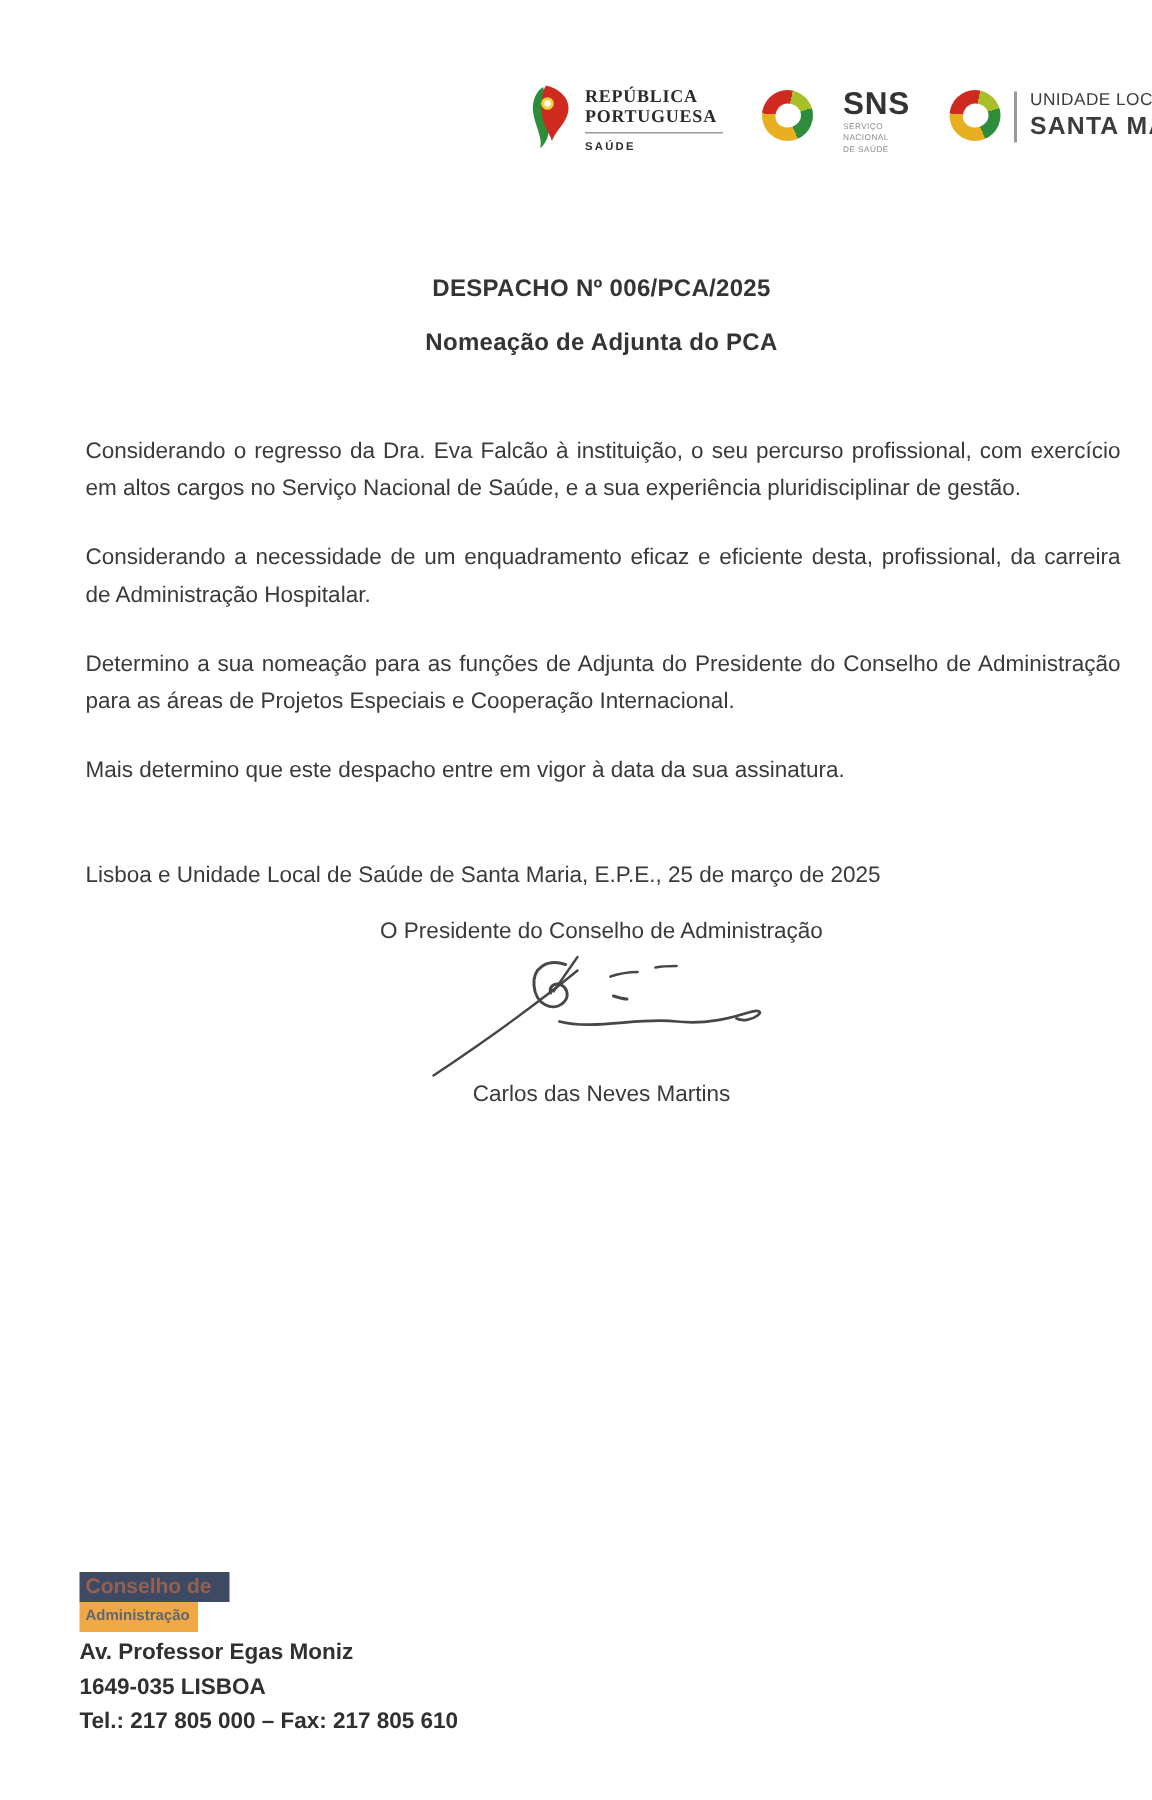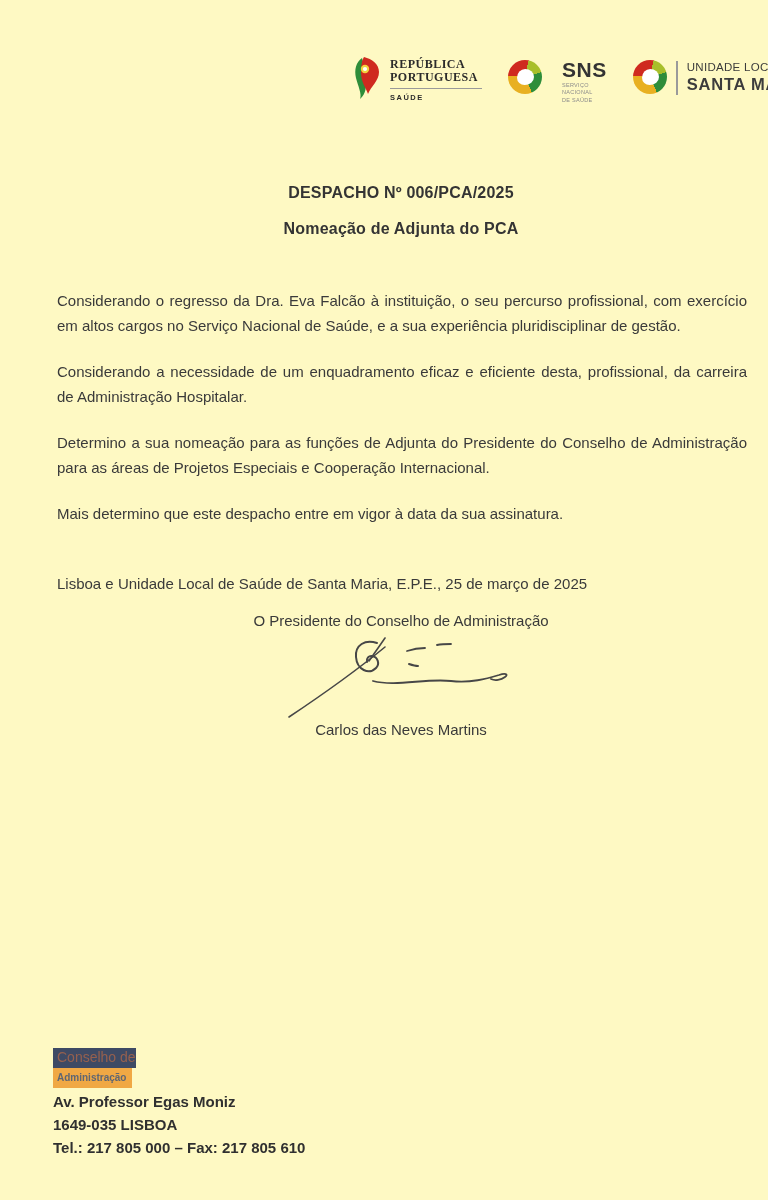--- a/index.html
+++ b/index.html
@@ -2,21 +2,21 @@
 <html><head>
 <meta charset="utf-8">
 <style>
   * { margin: 0; padding: 0; box-sizing: border-box; }
   html, body { background: #888; }
   .page {
     position: relative;
     width: 768px;
     height: 1200px;
     margin: 0 auto;
-    background: #fef9c3;
+    background: #ffffff;
     font-family: "Liberation Sans", sans-serif;
     color: #3a3a3a;
     overflow: hidden;
   }
 
   
   .logos {
     position: absolute;
     top: 56px;
     left: 352px;
@@ -104,22 +104,22 @@
     left: 53px;
     font-size: 15px;
     line-height: 23px;
     color: #2f2f2f;
   }
   .dept-l1 {
     display: table;
     background: #3e4a64;
     color: #96604e;
     font-size: 14px;
-    font-weight: normal;
-    padding: 1px 0 2px 4px;
+    font-weight: bold;
+    padding: 1px 12px 2px 4px;
     line-height: 17px;
   }
   .dept-l2 {
     display: table;
     background: #f0a844;
     color: #5e6673;
     font-size: 10px;
     font-weight: bold;
     padding: 1px 6px 2px 4px;
     line-height: 17px;

